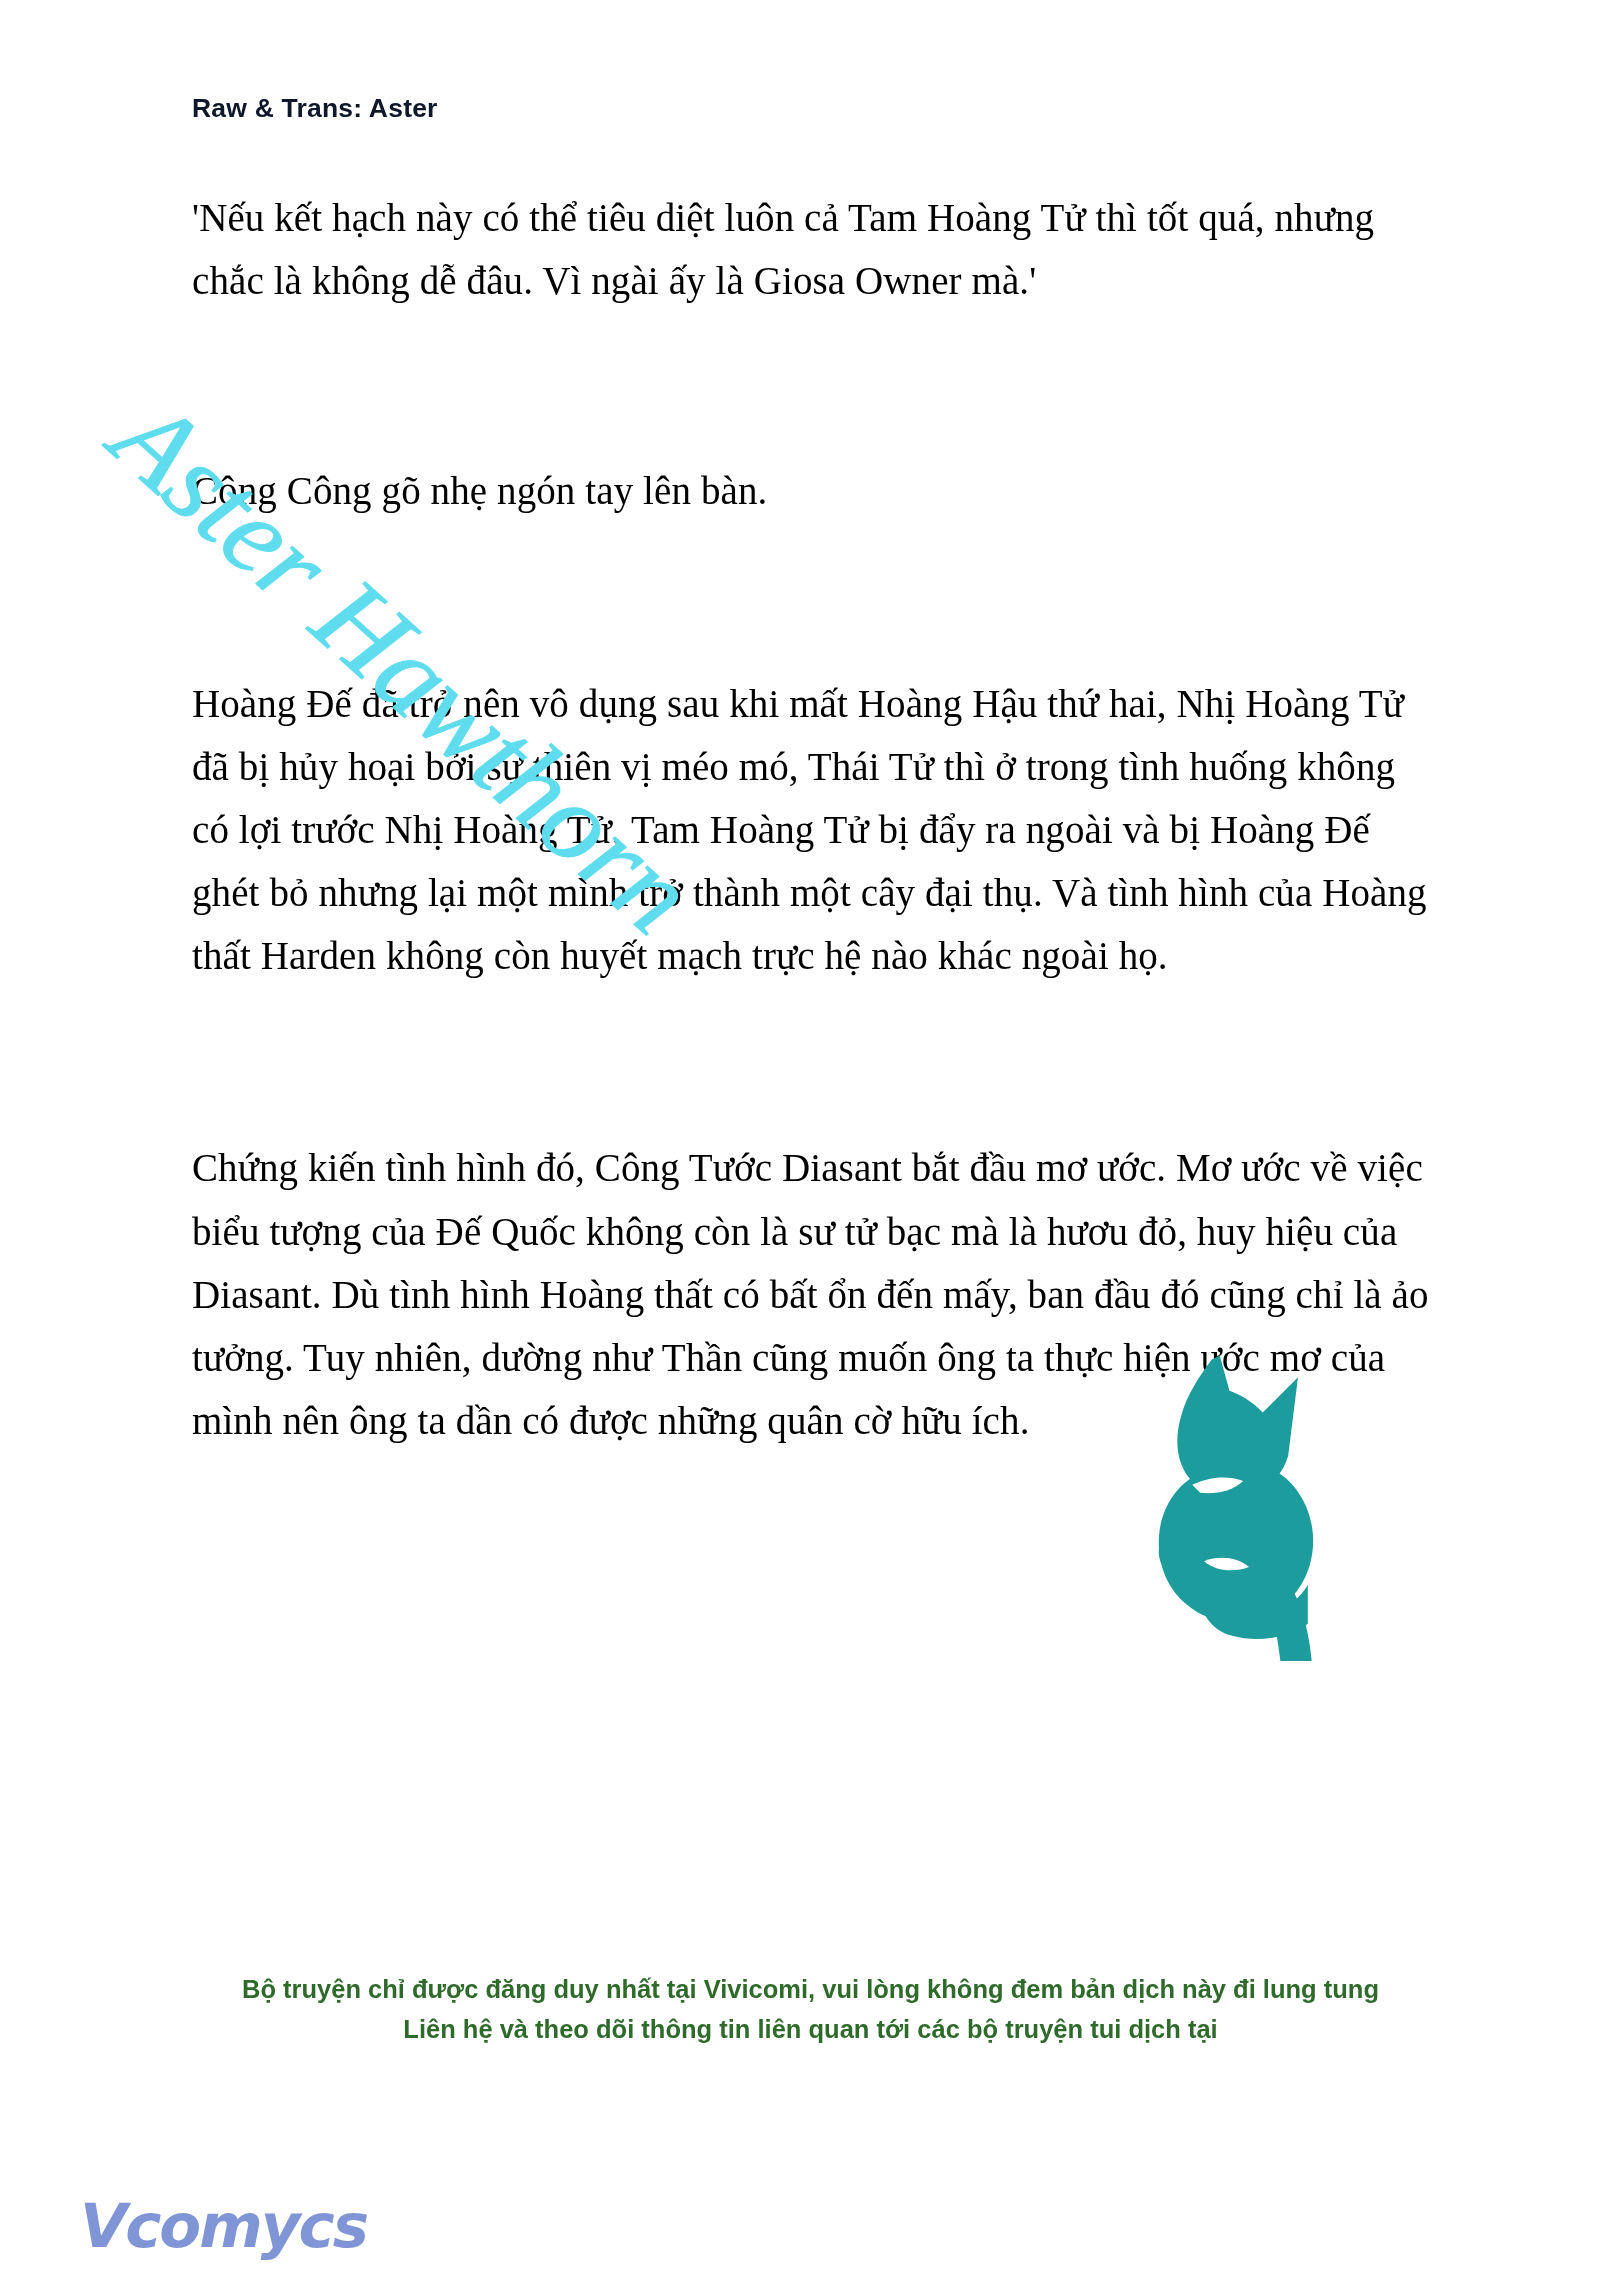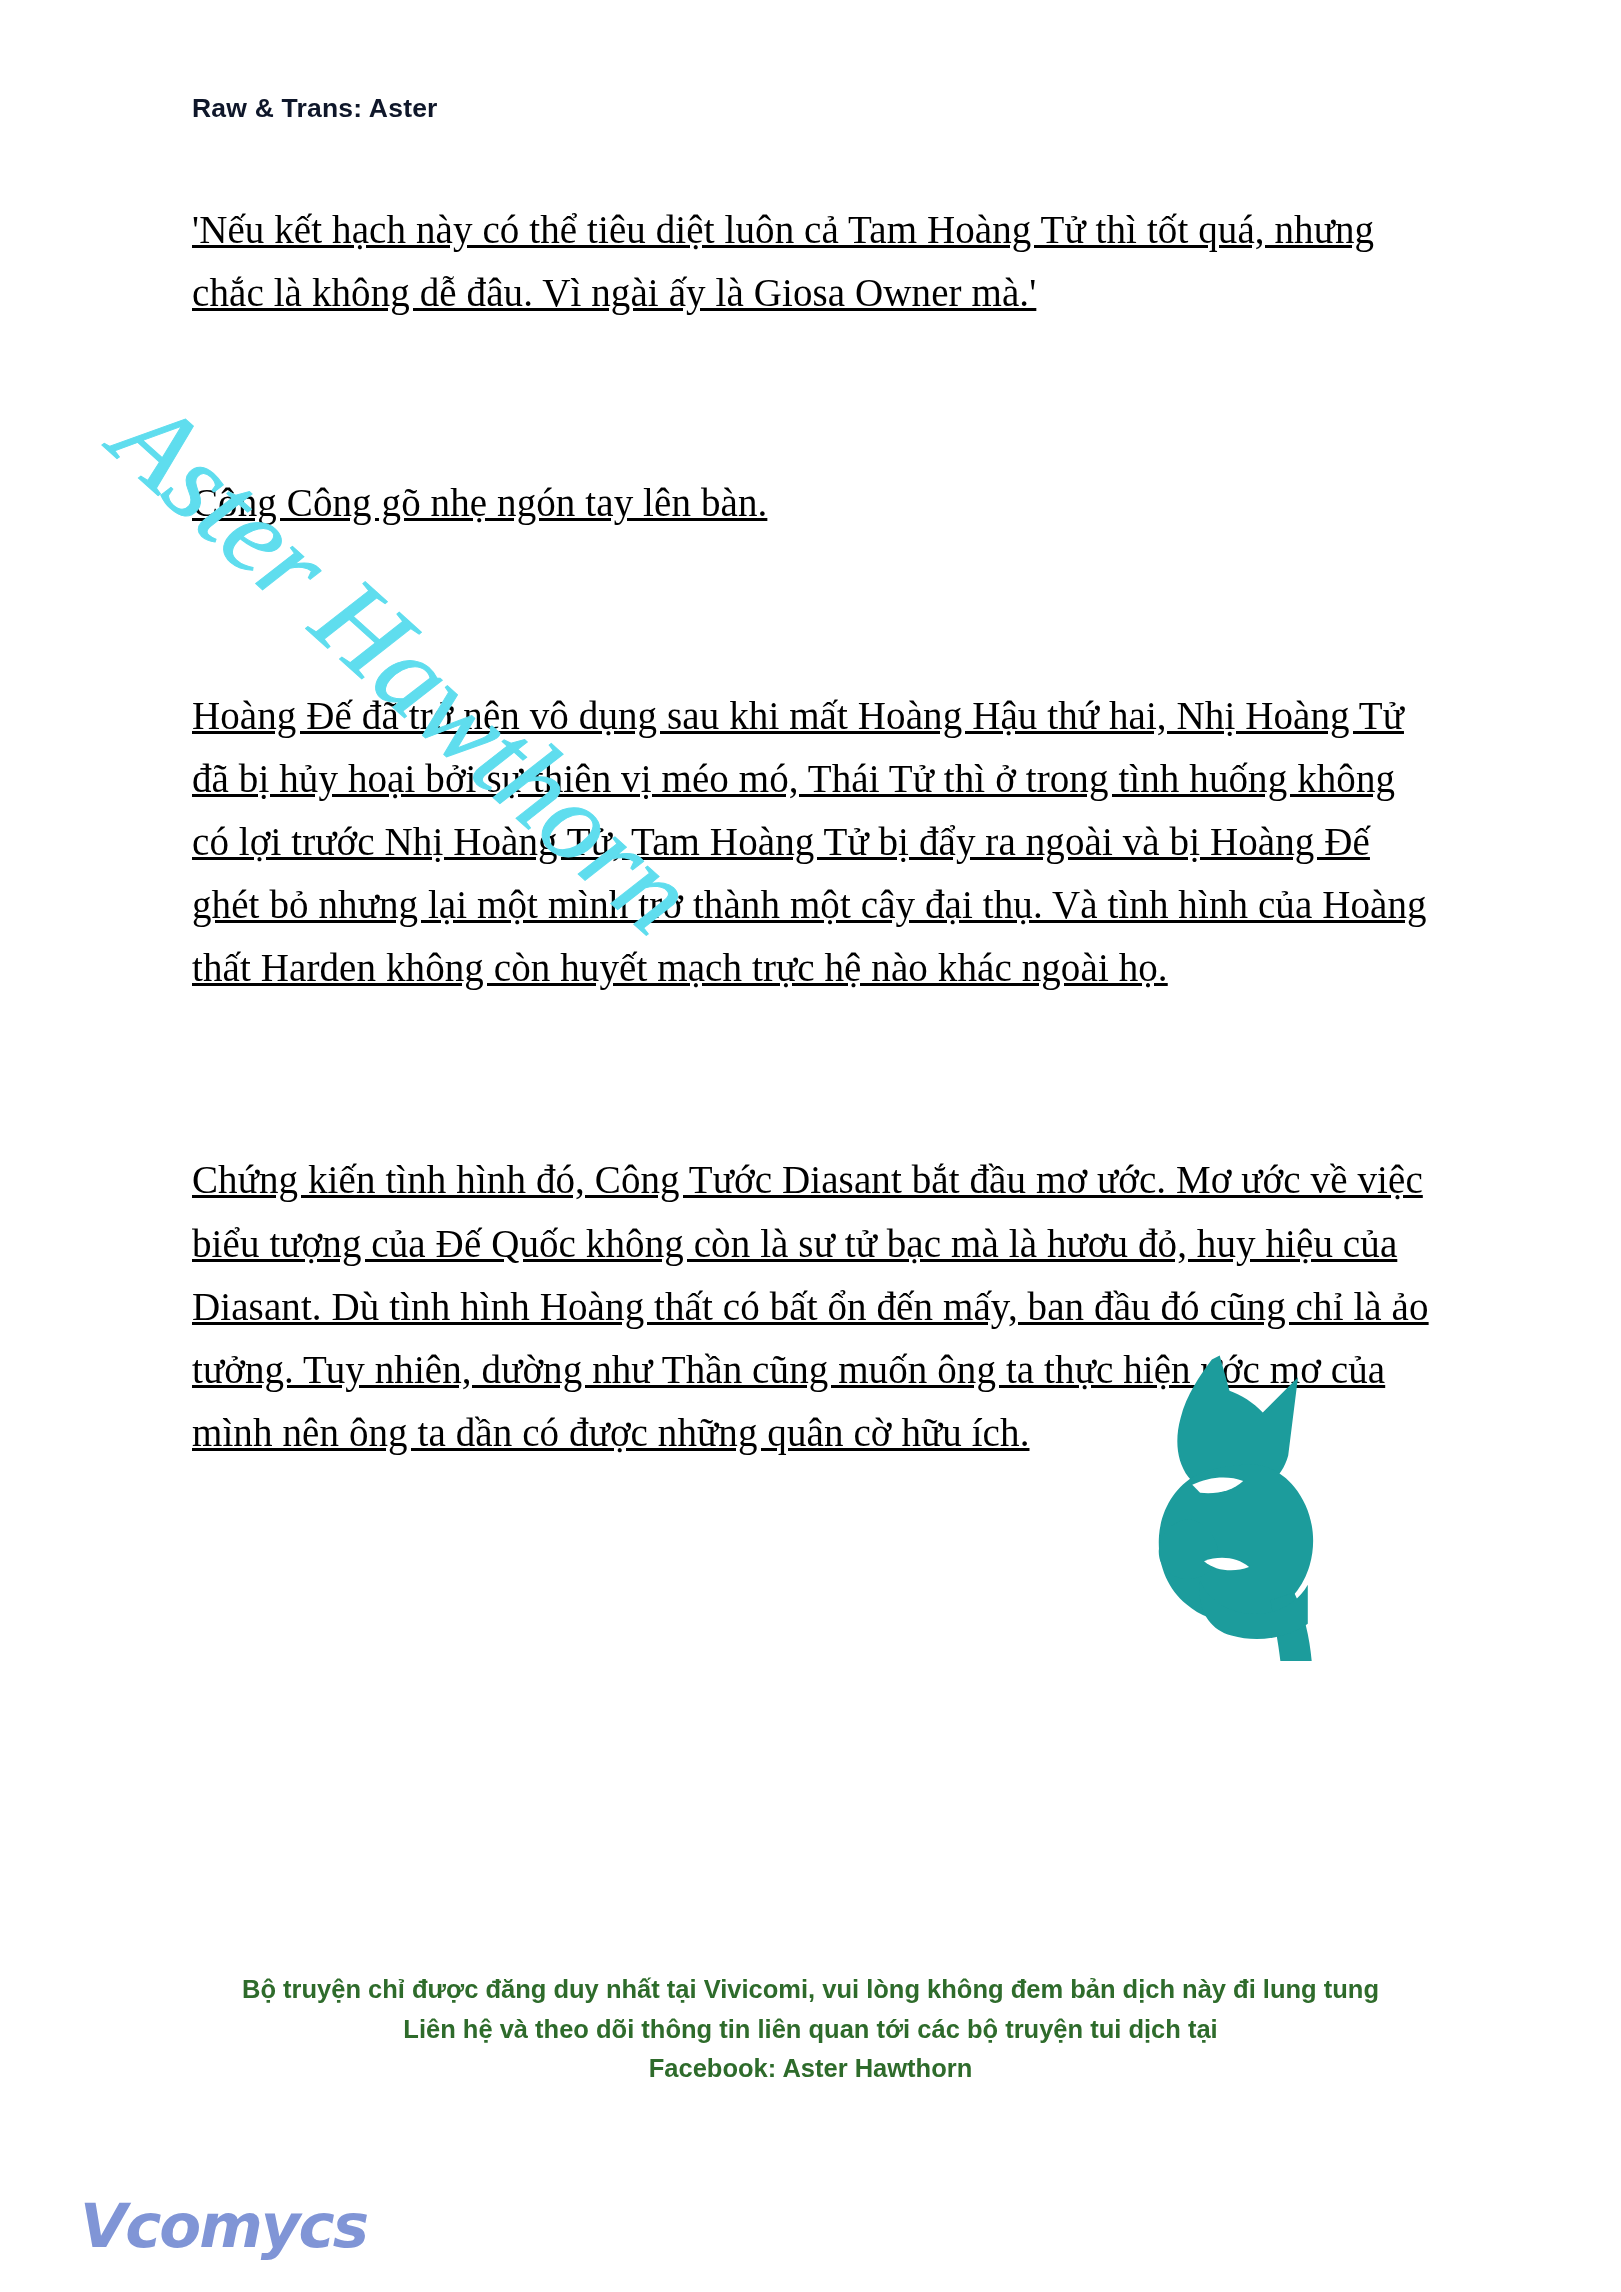--- a/index.html
+++ b/index.html
@@ -26,23 +26,22 @@
     font-weight: 600;
     color: #0f172a;
     letter-spacing: 0.2px;
     white-space: nowrap;
   }
 
   
   .content {
     position: absolute;
     left: 192px;
-    top: 198px;
+    top: 186px;
     width: 1245px;
-    text-decoration: underline;
   }
   .para {
     font-family: "Liberation Serif", "DejaVu Serif", serif;
     font-size: 39px;
     line-height: 1.62;
     color: #000000;
     margin: 0 0 0 0;
     text-align: left;
     letter-spacing: 0.1px;
   }
@@ -185,21 +184,20 @@
       </g>
 
       <path d="M88 150 C 104 142, 124 140, 140 146 C 130 156, 112 160, 96 158 Z" fill="#ffffff"></path>
       <path d="M100 228 C 116 222, 134 224, 146 234 C 130 240, 112 238, 100 228 Z" fill="#ffffff"></path>
     </svg>
   </div>
 
   <div class="footer">
     <div class="fline">Bộ truyện chỉ được đăng duy nhất tại Vivicomi, vui lòng không đem bản dịch này đi lung tung</div>
     <div class="fline">Liên hệ và theo dõi thông tin liên quan tới các bộ truyện tui dịch tại</div>
-    <div class="fline">Facebook: Aster Hawthorn</div>
   </div>
 
   <div class="logo">
     <div class="logo-text">Vcomycs</div>
   </div>
 
 </div>
 
 
 </body></html>

